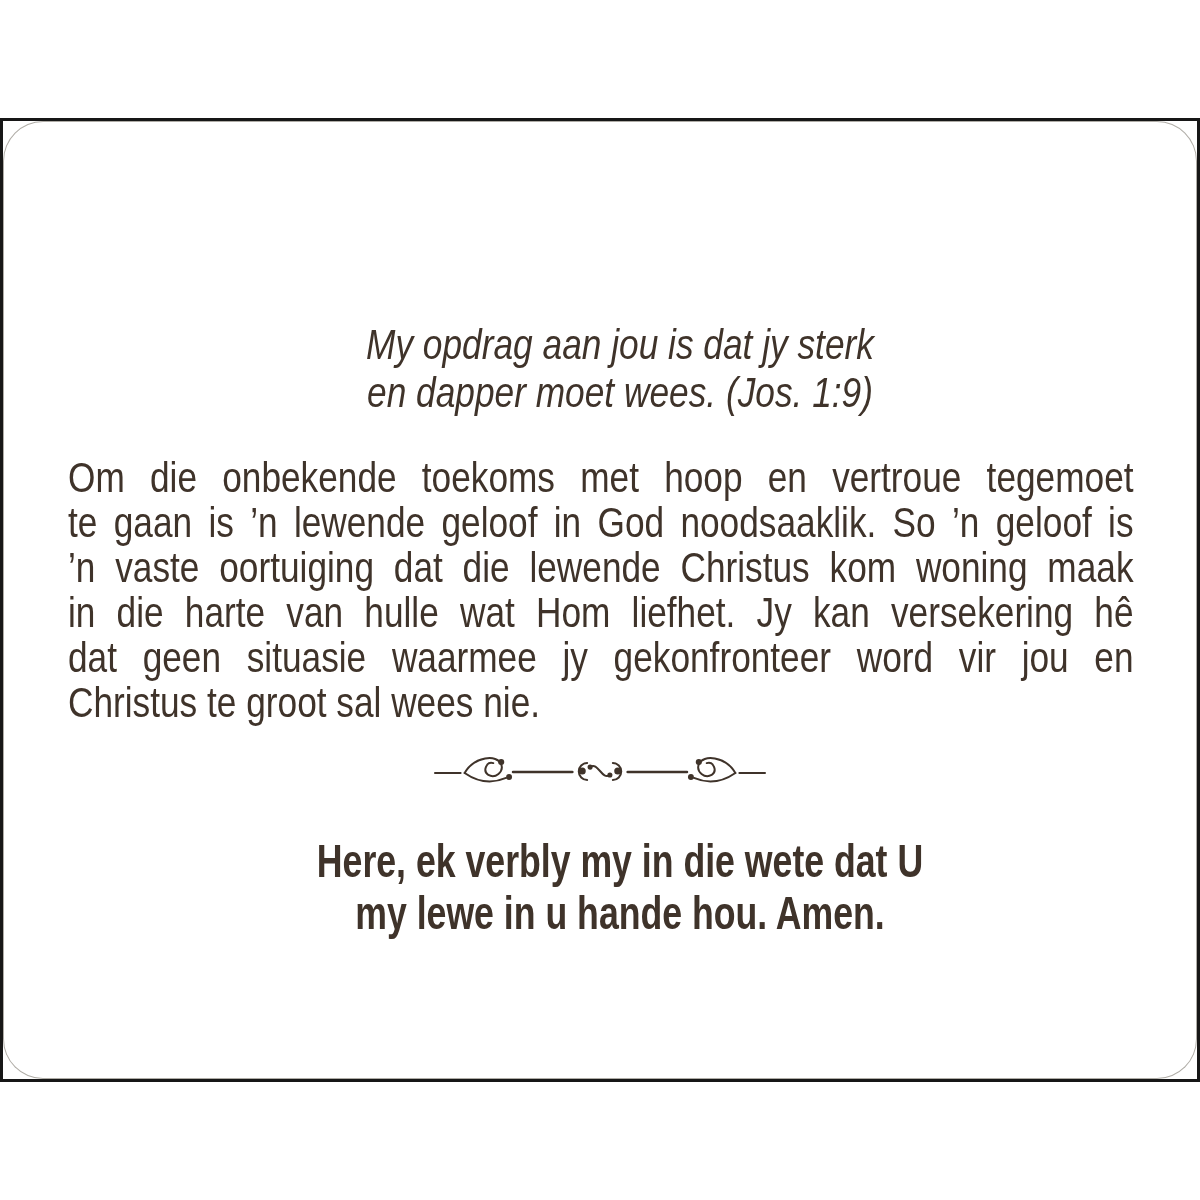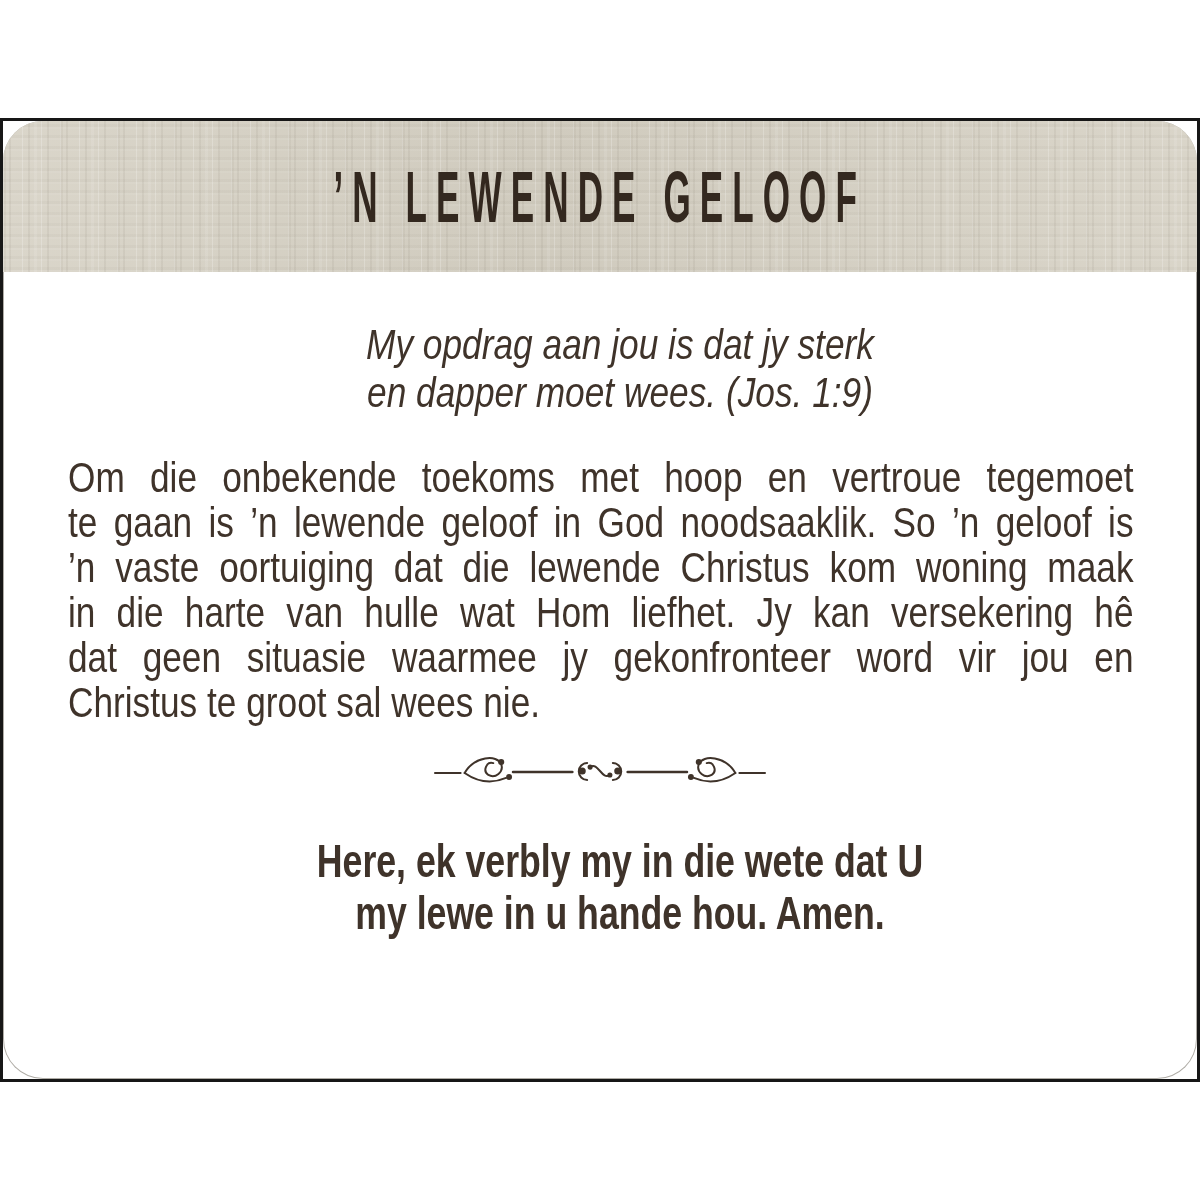--- a/index.html
+++ b/index.html
@@ -62,23 +62,20 @@
   }
   .pline { transform:scaleX(0.775); transform-origin:50% 50%; }
 </style>
 </head>
 <body>
 
 <div class="stage">
   <div class="frame">
     <div class="card">
 
-      <header class="band">
-        <h1 class="title">’N LEWENDE GELOOF</h1>
-      </header>
 
       <div class="quote">
         <div class="qline">My opdrag aan jou is dat jy sterk</div>
         <div class="qline">en dapper moet wees. (Jos. 1:9)</div>
       </div>
 
       <div class="devotion">
         <div class="bline">Om die onbekende toekoms met hoop en vertroue tegemoet</div>
         <div class="bline">te gaan is ’n lewende geloof in God noodsaaklik. So ’n geloof is</div>
         <div class="bline">’n vaste oortuiging dat die lewende Christus kom woning maak</div>

